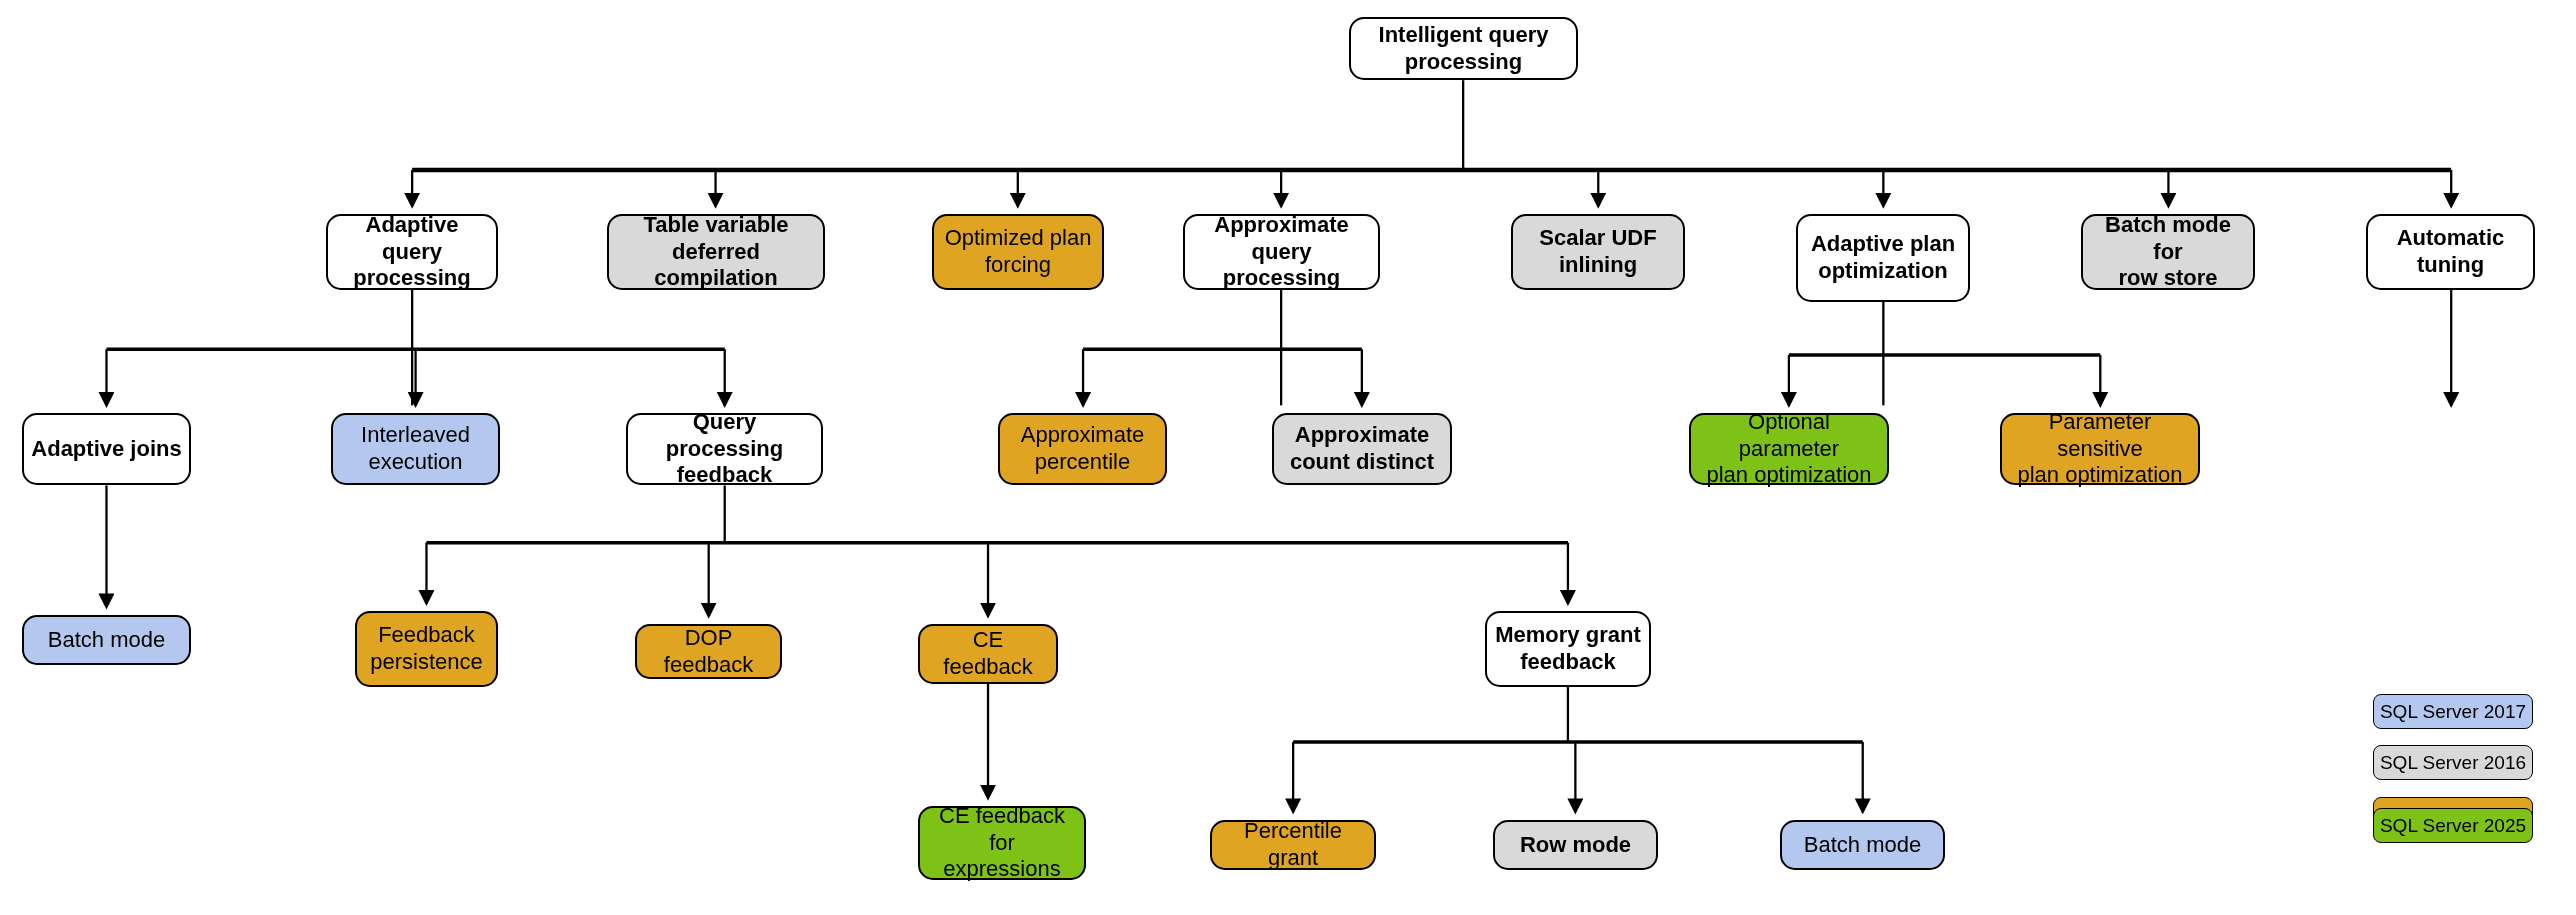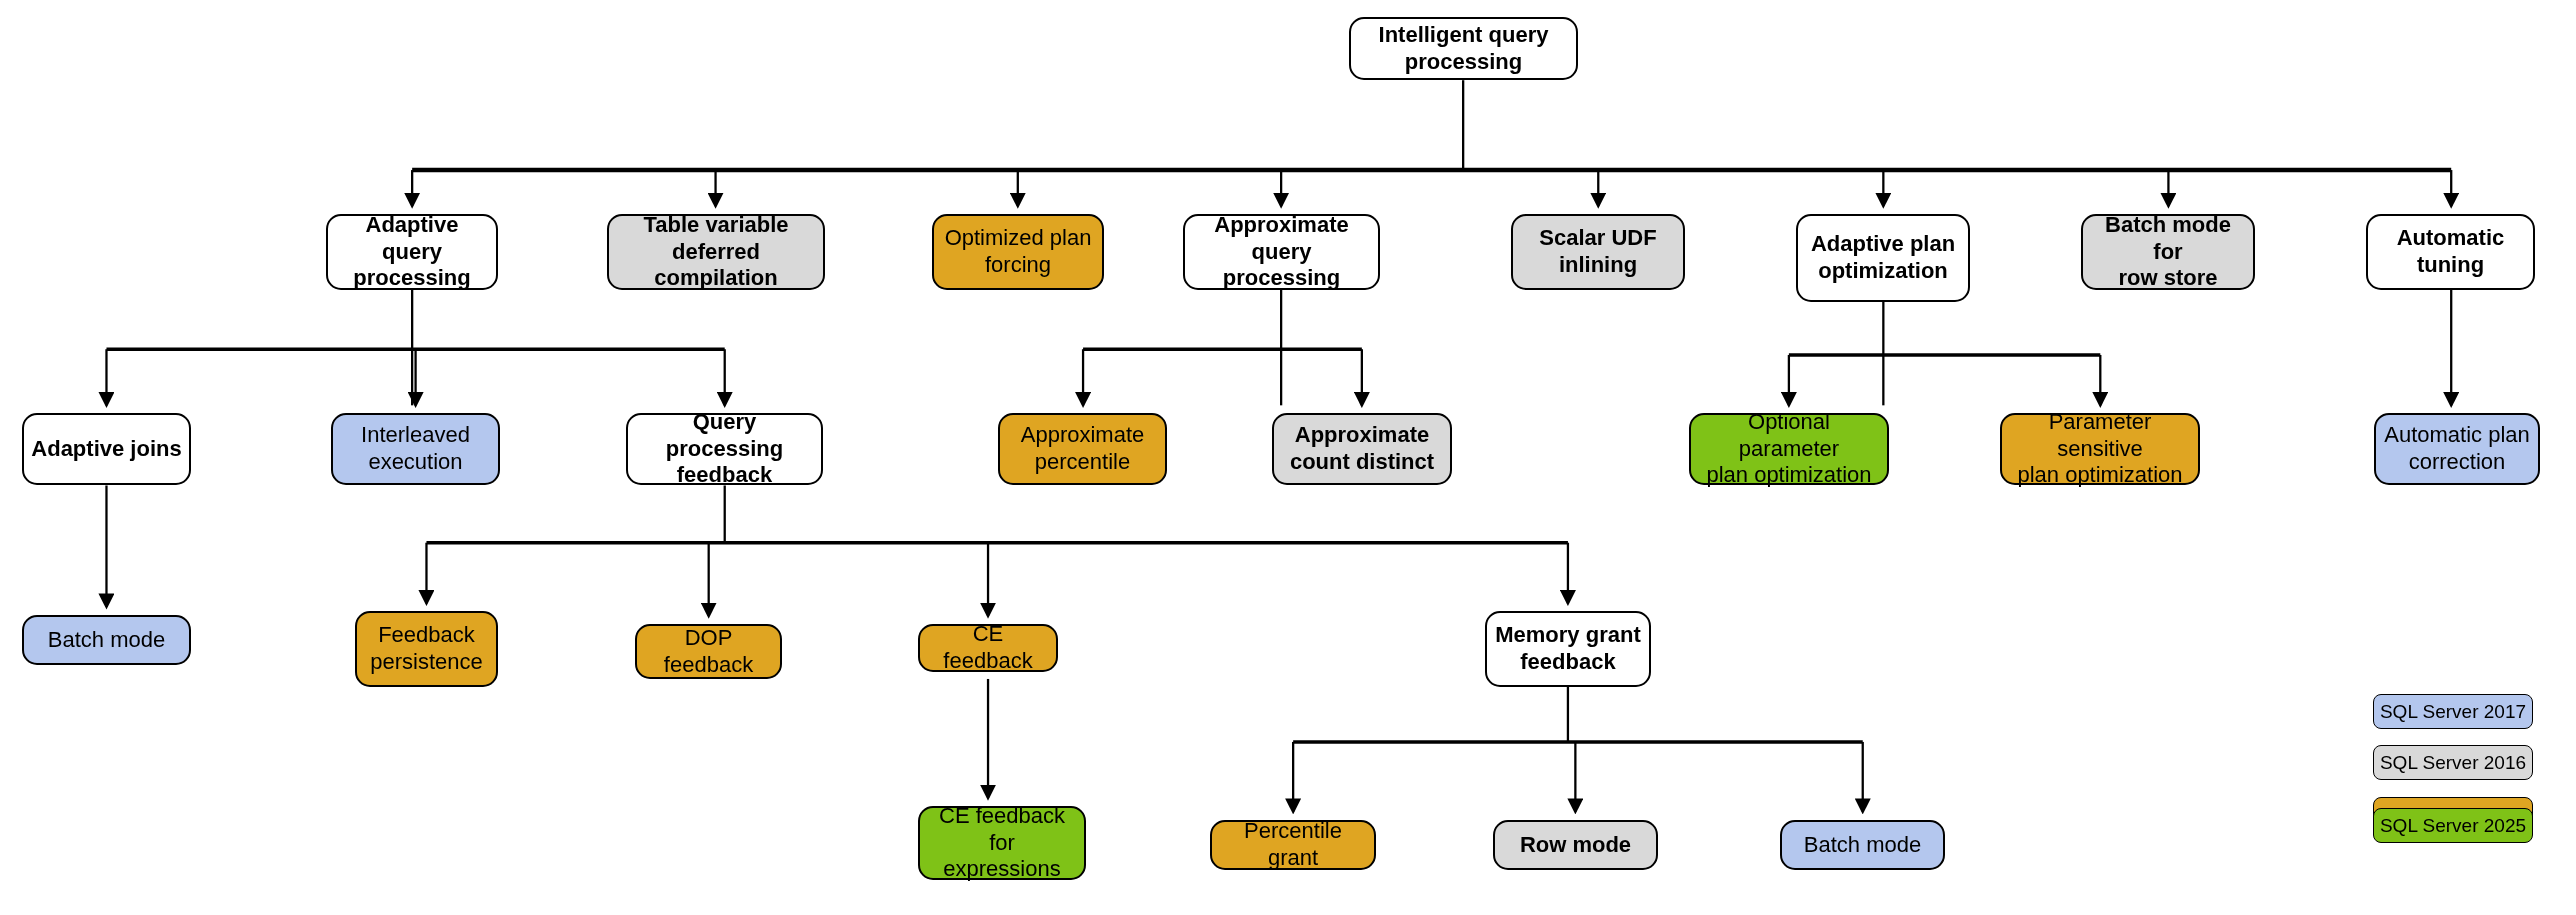--- a/index.html
+++ b/index.html
@@ -178,36 +178,32 @@
 count distinct</span>
   </div>
   <div class="node green" style="left:1689px; top:413px; width:200px; height:72px;">
     <span class="lbl">Optional parameter
 plan optimization</span>
   </div>
   <div class="node orange" style="left:2000px; top:413px; width:200px; height:72px;">
     <span class="lbl">Parameter sensitive
 plan optimization</span>
   </div>
-  <div class="node blue" style="left:2374px; top:413px; width:166px; height:72px;">
-    <span class="lbl">Automatic plan
-correction</span>
-  </div>
 
   <div class="node blue" style="left:22px; top:615px; width:169px; height:50px;">
     <span class="lbl">Batch mode</span>
   </div>
   <div class="node orange" style="left:355px; top:611px; width:143px; height:76px;">
     <span class="lbl">Feedback
 persistence</span>
   </div>
   <div class="node orange" style="left:635px; top:624px; width:147px; height:55px;">
     <span class="lbl">DOP feedback</span>
   </div>
-  <div class="node orange" style="left:918px; top:624px; width:140px; height:48px;">
+  <div class="node orange" style="left:918px; top:624px; width:140px; height:60px;">
     <span class="lbl">CE feedback</span>
   </div>
   <div class="node white" style="left:1485px; top:611px; width:166px; height:76px;">
     <span class="lbl">Memory grant
 feedback</span>
   </div>
 
   <div class="node green" style="left:918px; top:806px; width:168px; height:74px;">
     <span class="lbl">CE feedback for
 expressions</span>

